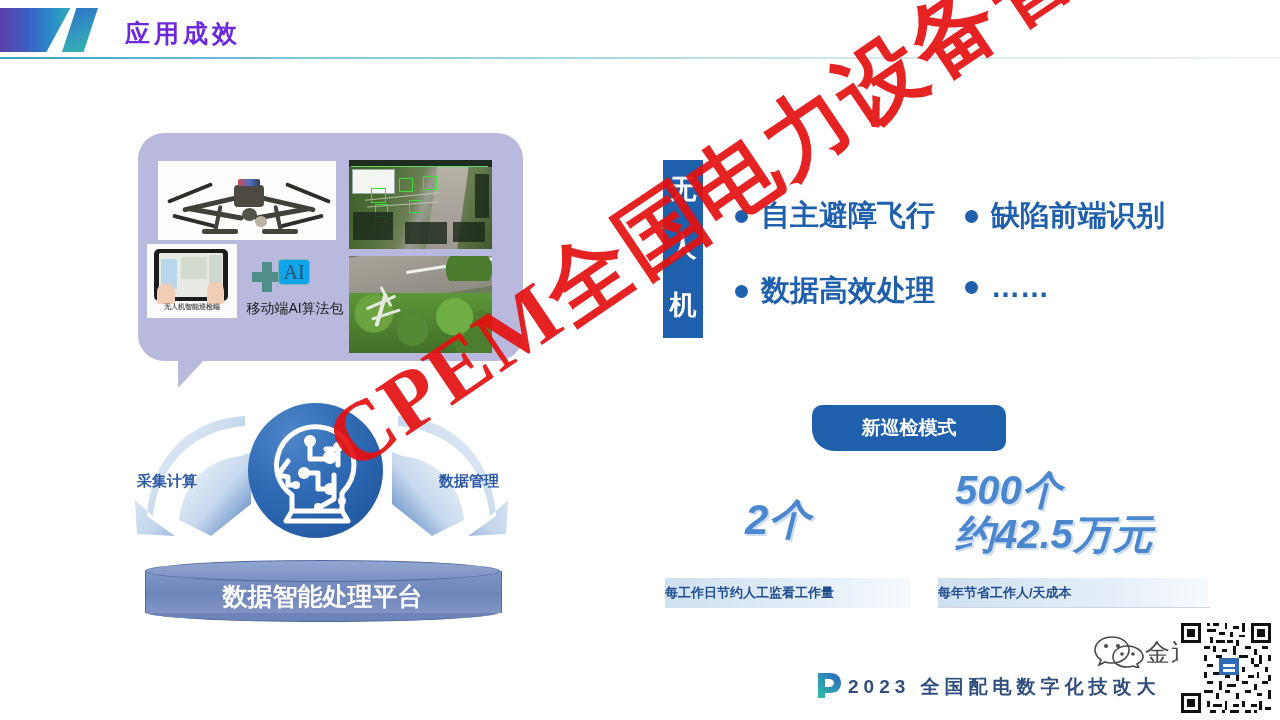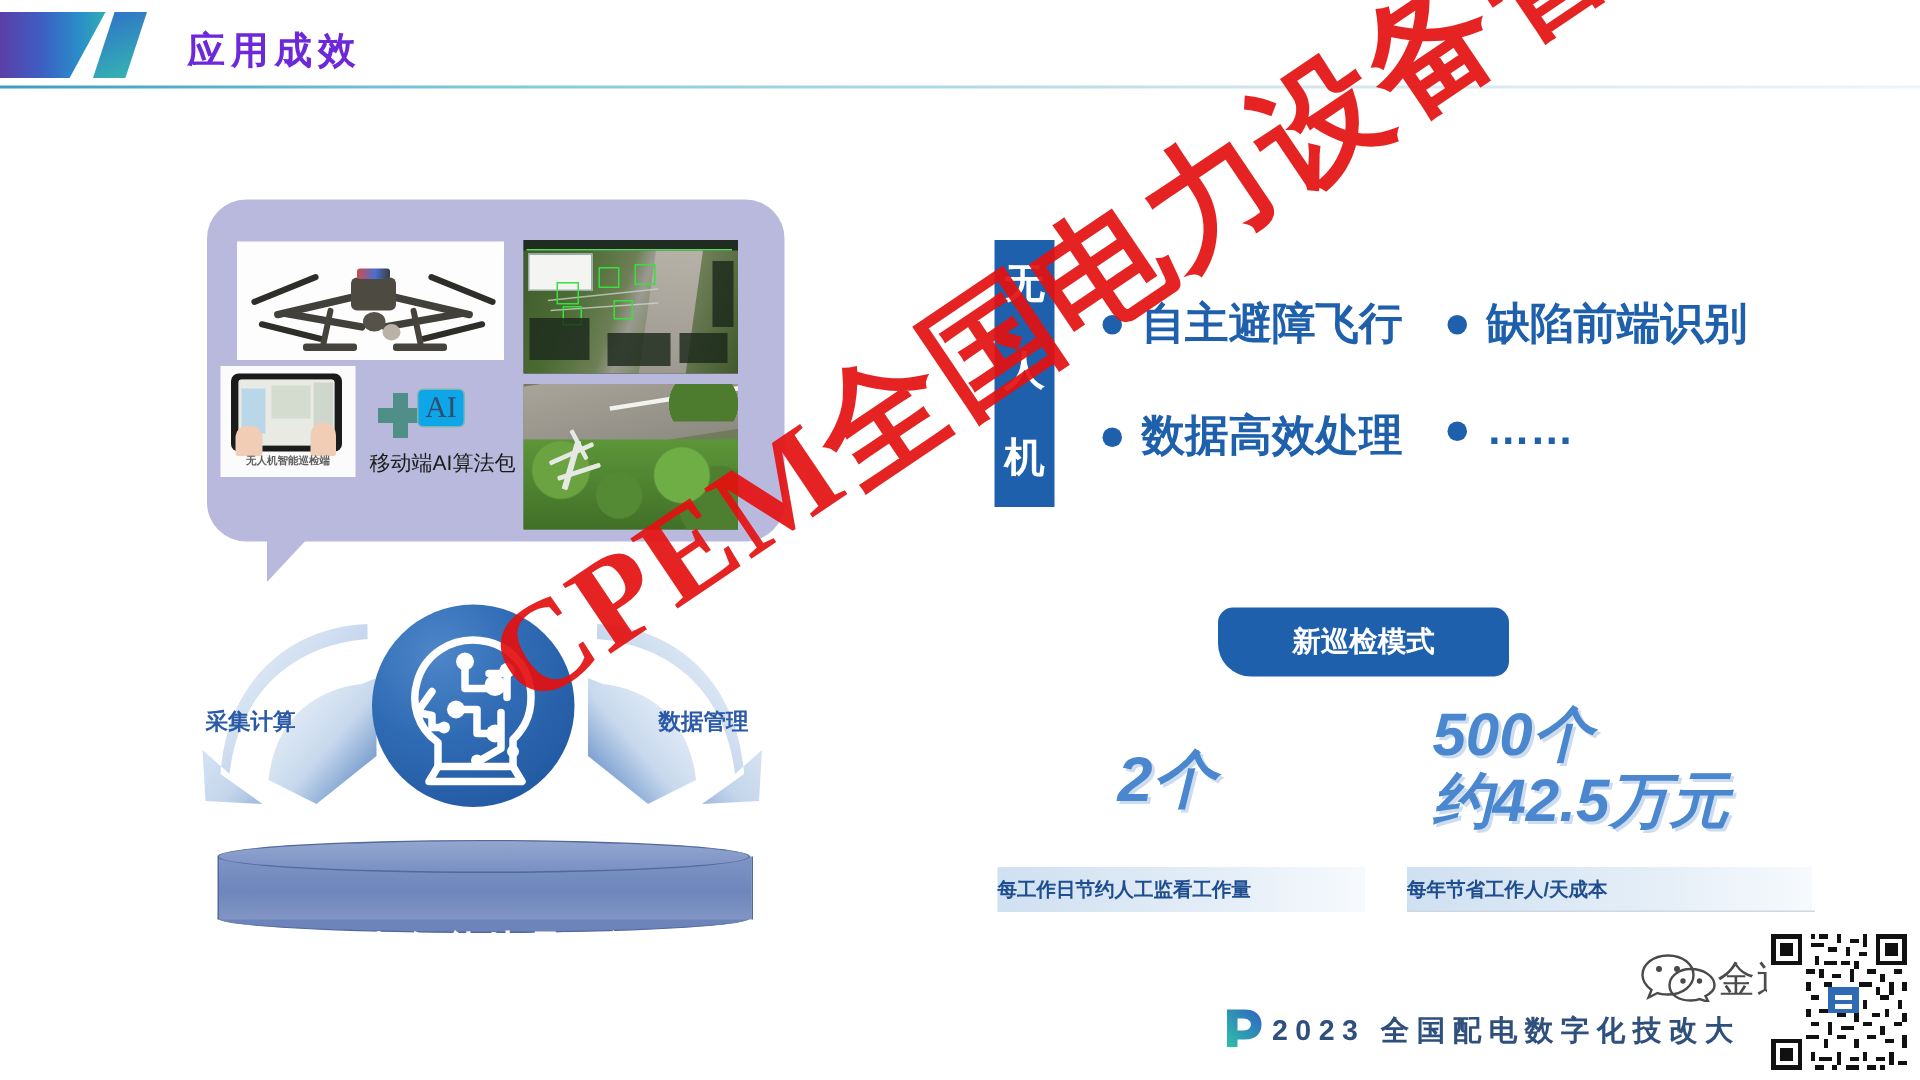--- a/index.html
+++ b/index.html
@@ -121,21 +121,21 @@
   
   .cyl{position:absolute;left:145px;top:560px;width:355px;height:62px;}
   .cyl-body{position:absolute;left:0;top:11px;width:355px;height:42px;
     background:linear-gradient(180deg,#7f95c6 0%,#6e86bb 55%,#8195c4 100%);
     border-left:1px solid #53699e;border-right:1px solid #53699e;}
   .cyl-top{position:absolute;left:0;top:0;width:355px;height:22px;border-radius:50%;
     background:linear-gradient(180deg,#93a6d0,#7a90c3);border:1px solid #53699e;box-sizing:border-box;}
   .cyl-bot{position:absolute;left:0;top:42px;width:355px;height:20px;border-radius:50%;
     background:#6c84ba;border:1px solid #53699e;box-sizing:border-box;}
   .cyl-txt{position:absolute;left:0;top:20px;width:355px;text-align:center;
-    font-size:25px;font-weight:bold;color:#fff;margin-top:36px;}
+    font-size:25px;font-weight:bold;color:#fff;}
 
   
   .pill{position:absolute;left:812px;top:405px;width:194px;height:46px;
     background:#1f60ad;border-radius:10px 10px 10px 22px;
     display:flex;align-items:center;justify-content:center;
     color:#fff;font-size:19px;font-weight:bold;}
   .bignum{position:absolute;font-style:italic;font-weight:bold;color:#4a87cf;
     text-shadow:2px 2px 0 #cddcef;white-space:nowrap;}
   .bn1{left:745px;top:492px;font-size:42px;}
   .bn2{left:955px;top:468px;font-size:40px;line-height:44px;}

